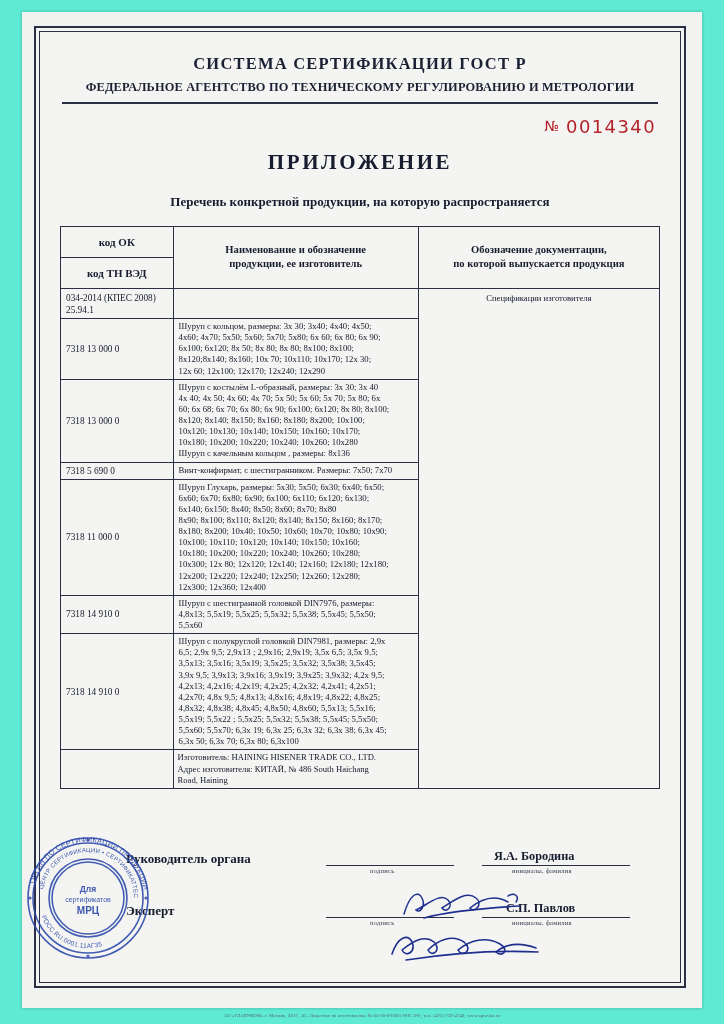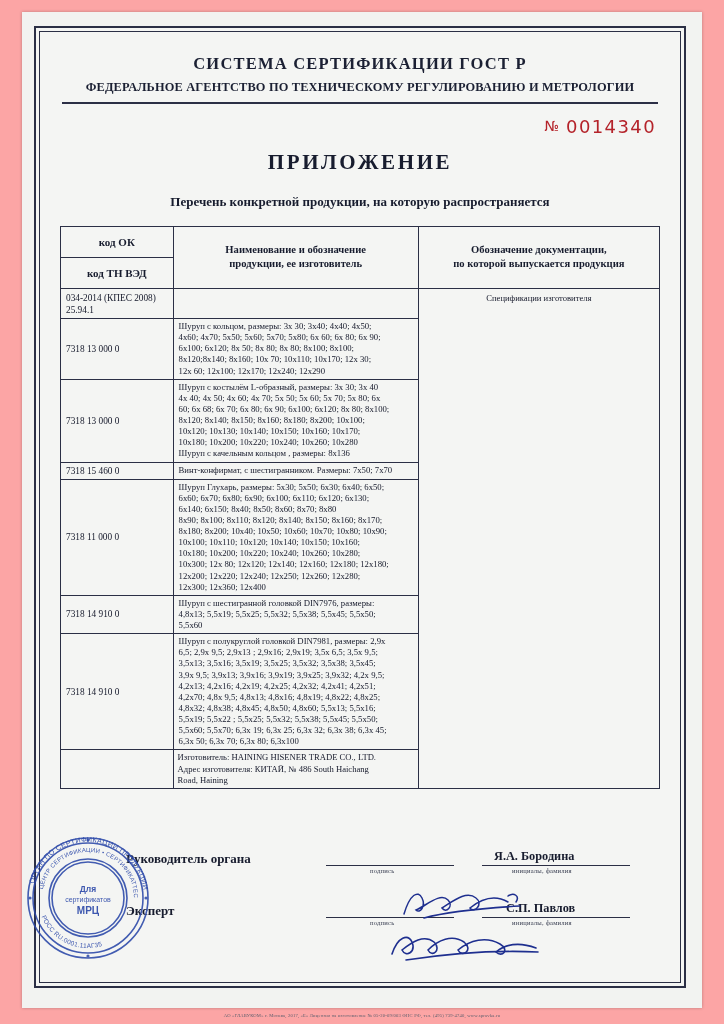--- a/index.html
+++ b/index.html
@@ -8,21 +8,21 @@
     background: #e9eaea;
   }
   body {
     font-family: "Liberation Serif", serif;
   }
   .page {
     position: relative;
     width: 724px;
     height: 1024px;
     margin: 0 auto;
-    background: #fca5a5;
+    background: #5eead4;
     overflow: hidden;
   }
   .sheet {
     position: absolute;
     left: 22px;
     top: 12px;
     width: 680px;
     height: 996px;
     background: #f2f3f1;
     box-shadow: 0 0 3px rgba(0,0,0,0.25);
@@ -310,21 +310,21 @@
           <td class="code-cell" style="white-space:pre-line;">7318 13 000 0</td>
           <td class="prod-cell" style="white-space:pre-line;">Шуруп с костылём L-образный, размеры: 3х 30; 3х 40
 4х 40; 4х 50; 4х 60; 4х 70; 5х 50; 5х 60; 5х 70; 5х 80; 6х
 60; 6х 68; 6х 70; 6х 80; 6х 90; 6х100; 6х120; 8х 80; 8х100;
 8х120; 8х140; 8х150; 8х160; 8х180; 8х200; 10х100;
 10х120; 10х130; 10х140; 10х150; 10х160; 10х170;
 10х180; 10х200; 10х220; 10х240; 10х260; 10х280
 Шуруп с качельным кольцом , размеры: 8х136</td>
         </tr>
         <tr>
-          <td class="code-cell" style="white-space:pre-line;">7318 15 460 0</td>
+          <td class="code-cell" style="white-space:pre-line;">7318 5 690 0</td>
           <td class="prod-cell" style="white-space:pre-line;">Винт-конфирмат, с шестигранником. Размеры: 7х50; 7х70</td>
         </tr>
         <tr>
           <td class="code-cell" style="white-space:pre-line;">7318 11 000 0</td>
           <td class="prod-cell" style="white-space:pre-line;margin-top:16px;">Шуруп Глухарь, размеры: 5х30; 5х50; 6х30; 6х40; 6х50;
 6х60; 6х70; 6х80; 6х90; 6х100; 6х110; 6х120; 6х130;
 6х140; 6х150; 8х40; 8х50; 8х60; 8х70; 8х80
 8х90; 8х100; 8х110; 8х120; 8х140; 8х150; 8х160; 8х170;
 8х180; 8х200; 10х40; 10х50; 10х60; 10х70; 10х80; 10х90;
 10х100; 10х110; 10х120; 10х140; 10х150; 10х160;

